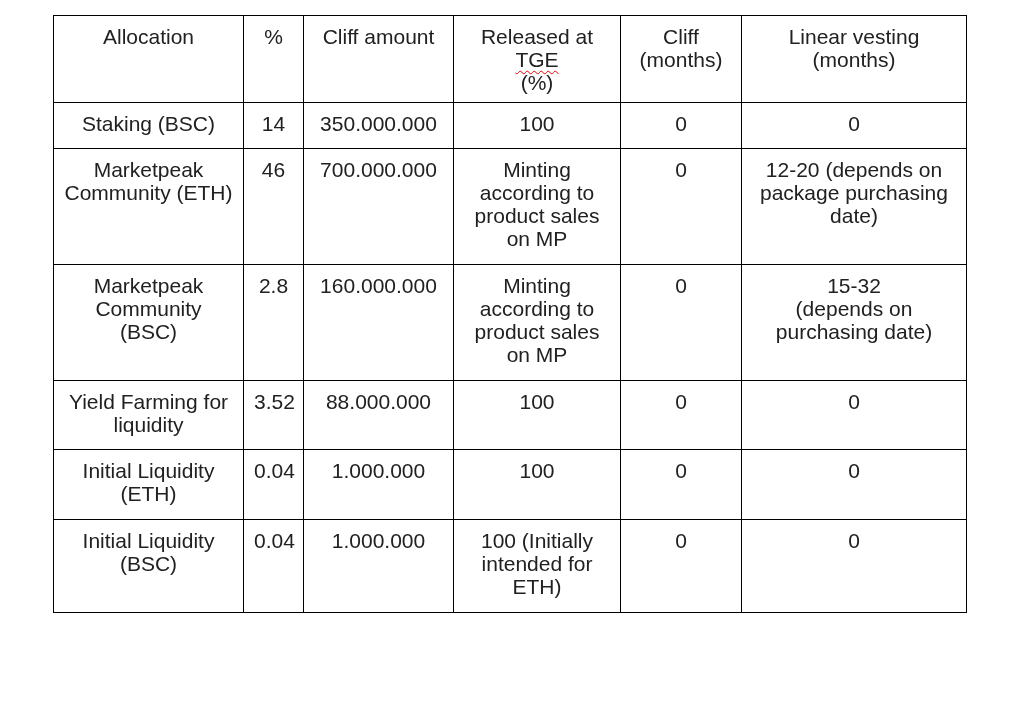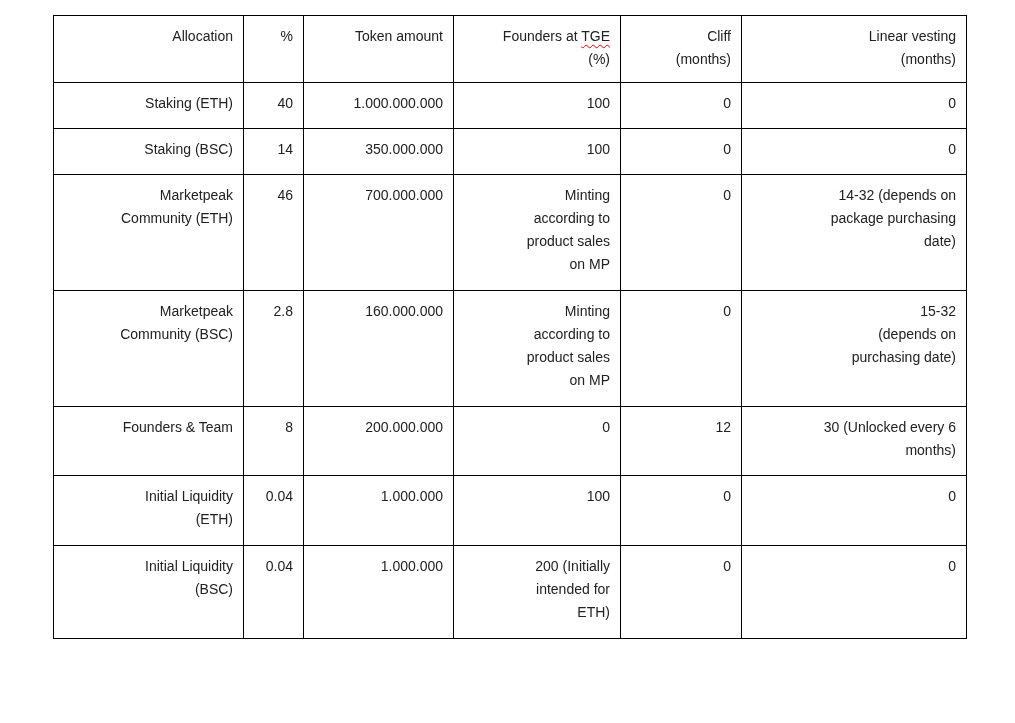--- a/index.html
+++ b/index.html
@@ -23,23 +23,23 @@
   table.doc-table {
     position: absolute;
     left: 53px; top: 15px;
     width: 913px;
     border-collapse: collapse;
     table-layout: fixed;
   }
   .doc-table th, .doc-table td {
     border: 1.5px solid var(--border_color);
     vertical-align: top;
-    text-align: right;
+    text-align: center;
     padding: 9px 10px 8px 10px;
-    font-size: 14px;
+    font-size: 21px;
     line-height: 23px;
     font-weight: 400;
     color: var(--text_color);
     white-space: pre-line;
     overflow: hidden;
   }
   .misspell {
     text-decoration-line: underline;
     text-decoration-style: wavy;
     text-decoration-color: var(--misspell_color);
@@ -59,98 +59,90 @@
       <col style="width:60px">
       <col style="width:150px">
       <col style="width:167px">
       <col style="width:121px">
       <col style="width:225px">
     </colgroup>
     <thead>
       <tr style="height:67px">
         <th>Allocation</th>
         <th>%</th>
-        <th>Token amount</th>
-        <th><span>Founders at </span><span class="misspell">TGE</span><span>
+        <th>Cliff amount</th>
+        <th><span>Released at </span><span class="misspell">TGE</span><span>
 (%)</span></th>
         <th>Cliff
 (months)</th>
         <th>Linear vesting
 (months)</th>
       </tr>
     </thead>
     <tbody>
-      <tr style="height:46px">
-        <td>Staking (ETH)</td>
-        <td>40</td>
-        <td>1.000.000.000</td>
-        <td>100</td>
-        <td>0</td>
-        <td>0</td>
-      </tr>
       <tr style="height:46px">
         <td>Staking (BSC)</td>
         <td>14</td>
         <td>350.000.000</td>
         <td>100</td>
         <td>0</td>
         <td>0</td>
       </tr>
       <tr style="height:116px">
         <td>Marketpeak
 Community (ETH)</td>
         <td>46</td>
         <td>700.000.000</td>
         <td>Minting
 according to
 product sales
 on MP</td>
         <td>0</td>
-        <td>14-32 (depends on
+        <td>12-20 (depends on
 package purchasing
 date)</td>
       </tr>
       <tr style="height:116px">
         <td>Marketpeak
 Community (BSC)</td>
         <td>2.8</td>
         <td>160.000.000</td>
         <td>Minting
 according to
 product sales
 on MP</td>
         <td>0</td>
         <td>15-32
 (depends on
 purchasing date)</td>
       </tr>
       <tr style="height:69px">
-        <td>Founders &amp; Team</td>
-        <td>8</td>
-        <td>200.000.000</td>
+        <td>Yield Farming for
+liquidity</td>
+        <td>3.52</td>
+        <td>88.000.000</td>
+        <td>100</td>
         <td>0</td>
-        <td>12</td>
-        <td>30 (Unlocked every 6
-months)</td>
+        <td>0</td>
       </tr>
       <tr style="height:70px">
         <td>Initial Liquidity
 (ETH)</td>
         <td>0.04</td>
         <td>1.000.000</td>
         <td>100</td>
         <td>0</td>
         <td>0</td>
       </tr>
       <tr style="height:93px">
         <td>Initial Liquidity
 (BSC)</td>
         <td>0.04</td>
         <td>1.000.000</td>
-        <td>200 (Initially
+        <td>100 (Initially
 intended for
 ETH)</td>
         <td>0</td>
         <td>0</td>
       </tr>
     </tbody>
   </table>
 </div>
 
 </body></html>

